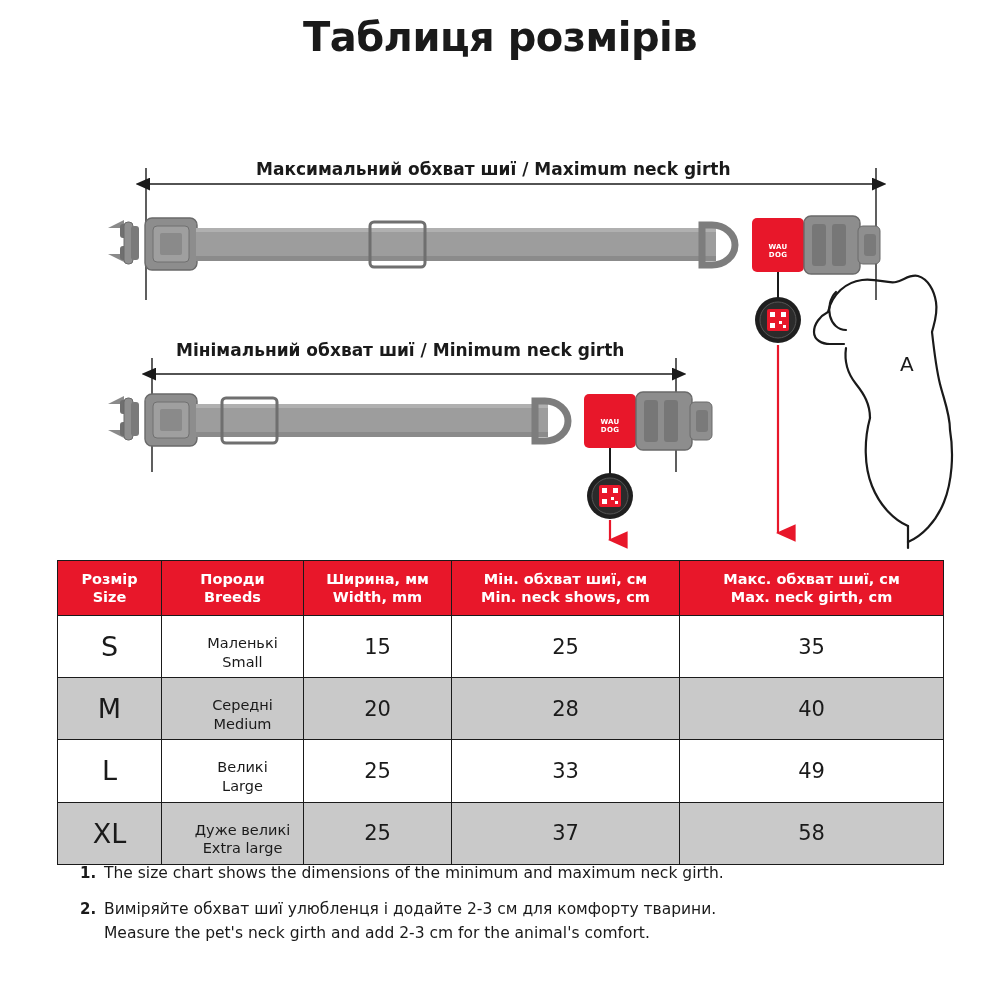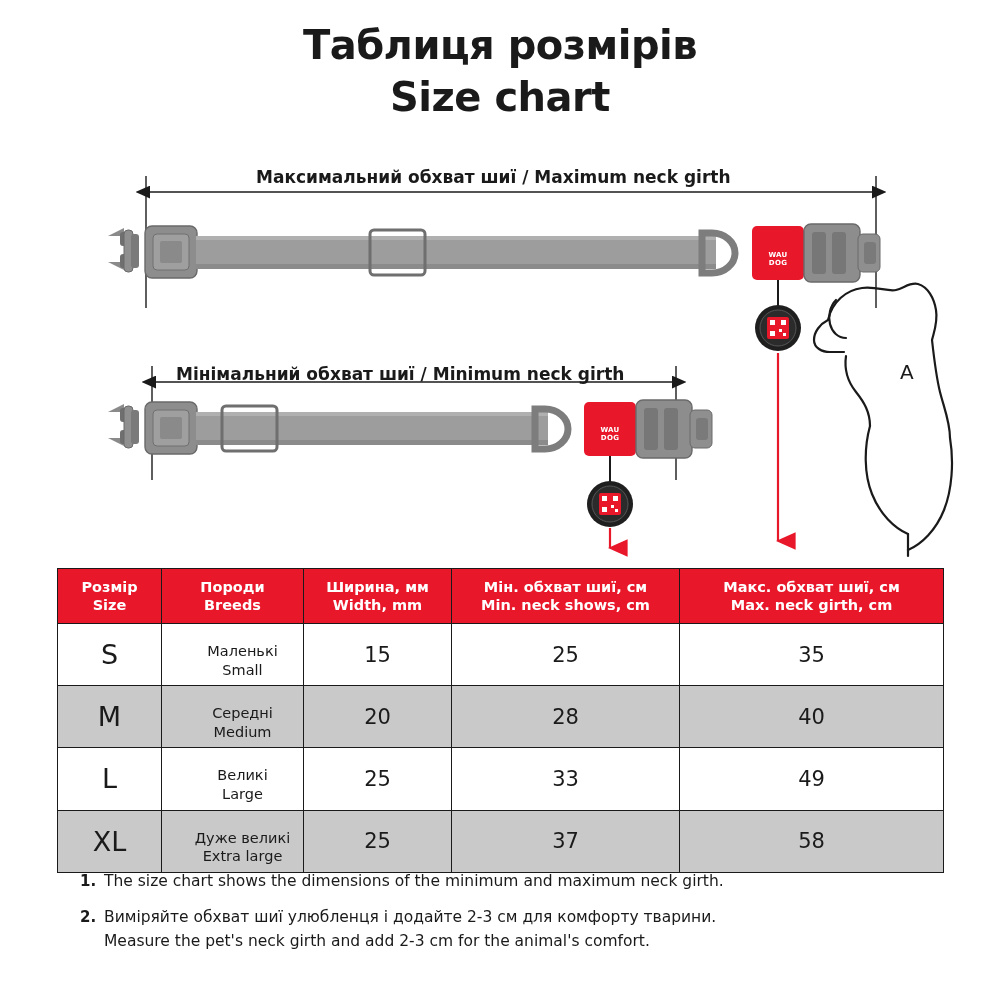--- a/index.html
+++ b/index.html
@@ -12,21 +12,20 @@
     height: 1000px;
     font-family: "DejaVu Sans", sans-serif;
     color: #1a1a1a;
     position: relative;
     overflow: hidden;
   }
   .page {
     position: relative;
     width: 1000px;
     height: 716px;
-    margin-top: 8px;
   }
 
   
   .title-block {
     position: absolute;
     top: 14px;
     left: 0;
     width: 1000px;
     text-align: center;
   }
@@ -45,21 +44,21 @@
   }
 
   
   .dim-label {
     position: absolute;
     font-size: 17px;
     font-weight: bold;
     white-space: nowrap;
   }
   #dim-max-label { left: 256px; top: 159px; }
-  #dim-min-label { left: 176px; top: 356px; }
+  #dim-min-label { left: 176px; top: 340px; }
 
   
   svg.layer {
     position: absolute;
     left: 0;
     top: 0;
   }
 
   
   .table-wrap {
@@ -154,21 +153,20 @@
   #waudog-top { left: 765px; top: 243px; width: 26px; }
   #waudog-bottom { left: 597px; top: 418px; width: 26px; }
 </style>
 </head>
 <body>
 
 <div class="page">
 
   <div class="title-block">
     <div class="title-ua">Таблиця розмірів</div>
-    <div class="title-en">Size chart</div>
   </div>
 
   <svg class="layer" width="1000" height="1000" viewBox="0 0 1000 1000">
 
     <defs>
       <marker id="arrL" markerWidth="10" markerHeight="10" refX="9" refY="4" orient="auto">
         <path d="M9,0 L0,4 L9,8 z" fill="#1a1a1a"></path>
       </marker>
       <marker id="arrR" markerWidth="10" markerHeight="10" refX="1" refY="4" orient="auto">
         <path d="M1,0 L10,4 L1,8 z" fill="#1a1a1a"></path>

